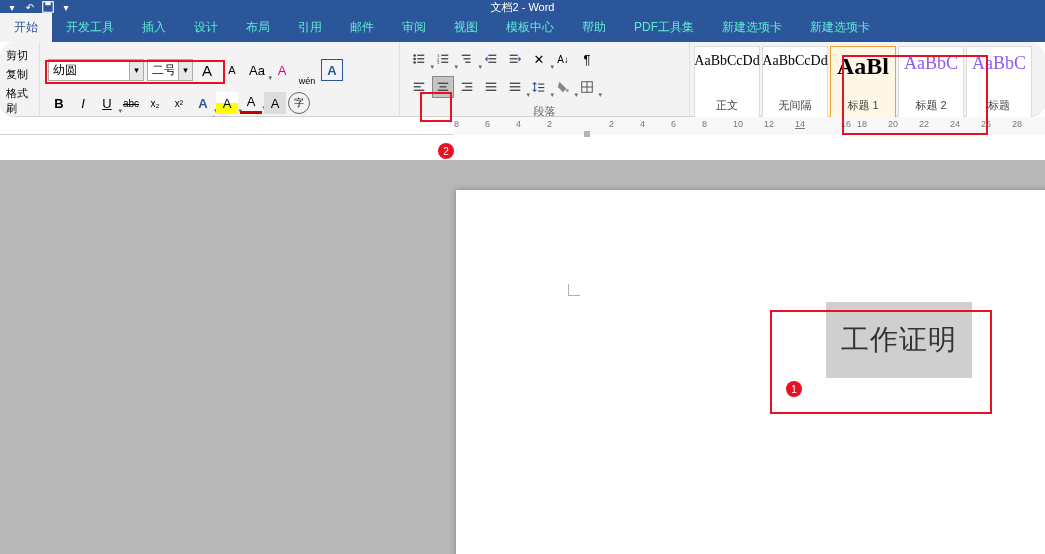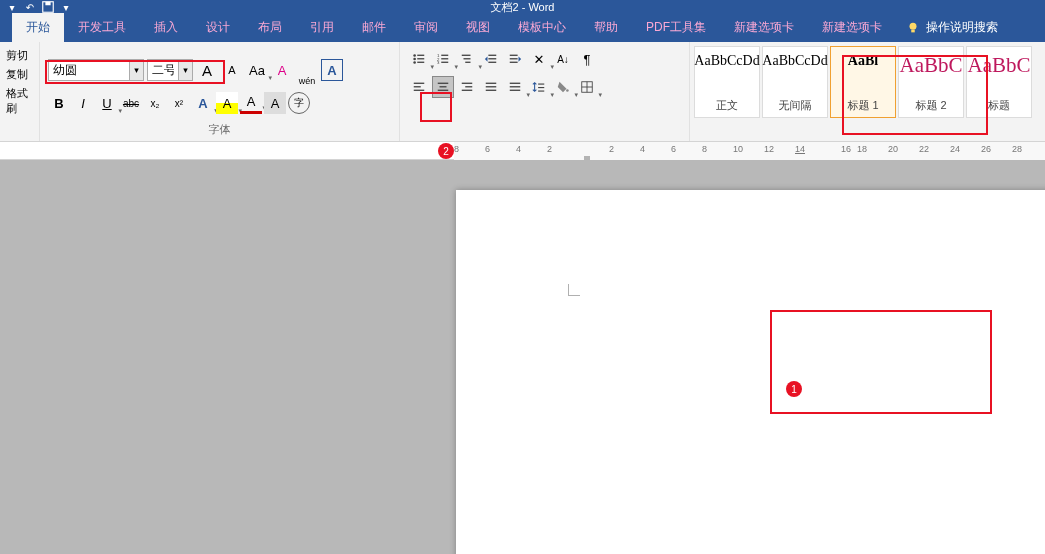--- a/index.html
+++ b/index.html
@@ -5,28 +5,28 @@
 * { margin: 0; padding: 0; box-sizing: border-box; font-family: "Microsoft YaHei", "SimSun", sans-serif; }
 body { background: #fff; overflow: hidden; width: 1045px; height: 554px; position: relative; }
 
 
 .titlebar { height: 14px; background: #2b579a; color: #fff; display: flex; align-items: center; font-size: 11px; padding: 0 4px; }
 .titlebar .left-icons { display: flex; gap: 2px; align-items: center; }
 .titlebar .left-icons .ico { width: 16px; height: 12px; display: flex; align-items: center; justify-content: center; font-size: 10px; color: #fff; }
 .titlebar .title { position: absolute; left: 50%; transform: translateX(-50%); font-size: 11px; top: 0; }
 
 
-.ribbon-tabs { height: 28px; background: #2b579a; display: flex; align-items: flex-end; padding-left: 12px; }
-.ribbon-tabs .tab { color: #f9a8d4; font-size: 12px; padding: 6px 14px; cursor: pointer; }
+.ribbon-tabs { height: 28px; background: #2b579a; display: flex; align-items: flex-end; padding-left: 0; }
+.ribbon-tabs .tab { color: #5eead4; font-size: 12px; padding: 6px 14px; cursor: pointer; }
 .ribbon-tabs .tab.active { background: #f3f3f3; color: #2b579a; }
 .ribbon-tabs .tell-me { display: flex; align-items: center; gap: 6px; padding: 6px 10px; color: #fff; font-size: 12px; }
 .ribbon-tabs .bulb { width: 14px; height: 14px; fill: #ffd966; }
 
 
-.ribbon { height: 100px; background: #f3f3f3; border-bottom: 1px solid #d4d4d4; display: flex; }
+.ribbon { height: 75px; background: #f3f3f3; border-bottom: 1px solid #d4d4d4; display: flex; border-radius: 15px; }
 .clipboard-col { width: 40px; border-right: 1px solid #e1e1e1; display: flex; flex-direction: column; padding: 4px 2px; font-size: 11px; }
 .clipboard-col .item { padding: 2px 4px; cursor: pointer; }
 .clipboard-col .label { font-size: 11px; }
 
 .font-section { position: relative; padding: 6px 8px 2px 8px; border-right: 1px solid #e1e1e1; width: 360px; display: flex; flex-direction: column; gap: 0; }
 .section-label { text-align: center; font-size: 11px; color: #666; margin-top: auto; padding-bottom: 2px; }
 .font-row1 { display: flex; align-items: center; gap: 3px; }
 .font-row2 { display: flex; align-items: center; gap: 2px; }
 
 .red-box { position: absolute; border: 2px solid #e81123; pointer-events: none; z-index: 100; }
@@ -47,22 +47,22 @@
 .btn.boxed { border: 1px solid #2b579a; color: #2b579a; font-weight: bold; }
 
 .para-section { position: relative; padding: 6px 8px 2px 8px; border-right: 1px solid #e1e1e1; width: 290px; display: flex; flex-direction: column; gap: 6px; }
 .para-row { display: flex; align-items: center; gap: 2px; }
 .align-selected { background: #c5c5c5; border: 1px solid #888; }
 
 .styles-section { padding: 4px 4px 2px 4px; display: flex; gap: 2px; }
 .style-card { width: 66px; height: 72px; border: 1px solid #dcdcdc; background: #fff; display: flex; flex-direction: column; align-items: center; justify-content: space-between; padding: 6px 2px 4px 2px; cursor: pointer; }
 .style-card.sel { border: 1px solid #f0a030; background: #fff7e6; }
 .style-card .preview { font-size: 14px; font-family: "SimSun", serif; }
-.style-card .preview.h1 { font-size: 14px; font-weight: bold; color: #000; }
-.style-card .preview.h2 { font-size: 21px; color: #be185d; }
+.style-card .preview.h1 { font-size: 24px; font-weight: bold; color: #000; }
+.style-card .preview.h2 { font-size: 18px; color: #8b5cf6; }
 .style-card .name { font-size: 11px; color: #444; }
 
 
 .ruler-bar { height: 18px; background: #fff; border-bottom: 1px solid #d4d4d4; position: relative; }
 .ruler { position: absolute; left: 454px; right: 0; top: 0; height: 18px; background: #f8f8f8; font-size: 9px; color: #777; }
 .ruler .tick { position: absolute; top: 2px; }
 .ruler::before { content: ""; position: absolute; left: 130px; top: 14px; width: 6px; height: 6px; background: #b4b4b4; }
 .badge { position: absolute; width: 16px; height: 16px; border-radius: 50%; background: #e81123; color: #fff; font-size: 10px; display: flex; align-items: center; justify-content: center; z-index: 101; }
 .badge.b2 { top: 143px; left: 438px; }
 .badge.b1 { top: 381px; left: 786px; }
@@ -101,27 +101,20 @@
   <div class="tab">布局</div>
   <div class="tab">引用</div>
   <div class="tab">邮件</div>
   <div class="tab">审阅</div>
   <div class="tab">视图</div>
   <div class="tab">模板中心</div>
   <div class="tab">帮助</div>
   <div class="tab">PDF工具集</div>
   <div class="tab">新建选项卡</div>
   <div class="tab">新建选项卡</div>
-  <div class="tell-me">
-    <svg class="bulb" viewBox="0 0 16 16">
-        <circle cx="8" cy="6" r="4" fill="#ffd966"></circle>
-        <rect x="6" y="10" width="4" height="3" fill="#ffd966"></rect>
-      </svg>
-    <span>操作说明搜索</span>
-  </div>
 </div>
 
 <div class="ribbon">
   <div class="clipboard-col">
     <div class="item"><span class="label">剪切</span></div>
     <div class="item"><span class="label">复制</span></div>
     <div class="item"><span class="label">格式刷</span></div>
   </div>
 
   <div class="font-section">
@@ -257,20 +250,21 @@
           </svg>
       </div>
       <div class="btn dd">
         <svg class="ic" viewBox="0 0 16 16">
             <rect x="2" y="2" width="12" height="12" fill="none" stroke="#444"></rect>
             <line x1="8" y1="2" x2="8" y2="14" stroke="#444"></line>
             <line x1="2" y1="8" x2="14" y2="8" stroke="#444"></line>
           </svg>
       </div>
     </div>
+    <div class="section-label">段落</div>
   </div>
 
   <div class="styles-section">
     <div class="style-card">
       <div class="preview">AaBbCcDd</div>
       <div class="name">正文</div>
     </div>
     <div class="style-card">
       <div class="preview">AaBbCcDd</div>
       <div class="name">无间隔</div>
@@ -310,20 +304,21 @@
       <span class="tick" style="left: 465px;">22</span>
       <span class="tick" style="left: 496px;">24</span>
       <span class="tick" style="left: 527px;">26</span>
       <span class="tick" style="left: 558px;">28</span>
     </div>
 </div>
 
 <div class="workspace">
   <div class="page">
     <div class="margin-mark"></div>
+    <div class="text-block">工作证明</div>
   </div>
 </div>
 
 <div class="red-box font-box"></div>
 <div class="red-box align-box"></div>
 <div class="red-box style-box"></div>
 <div class="red-box doc-box"></div>
 <div class="badge b1">1</div>
 <div class="badge b2">2</div>
 

